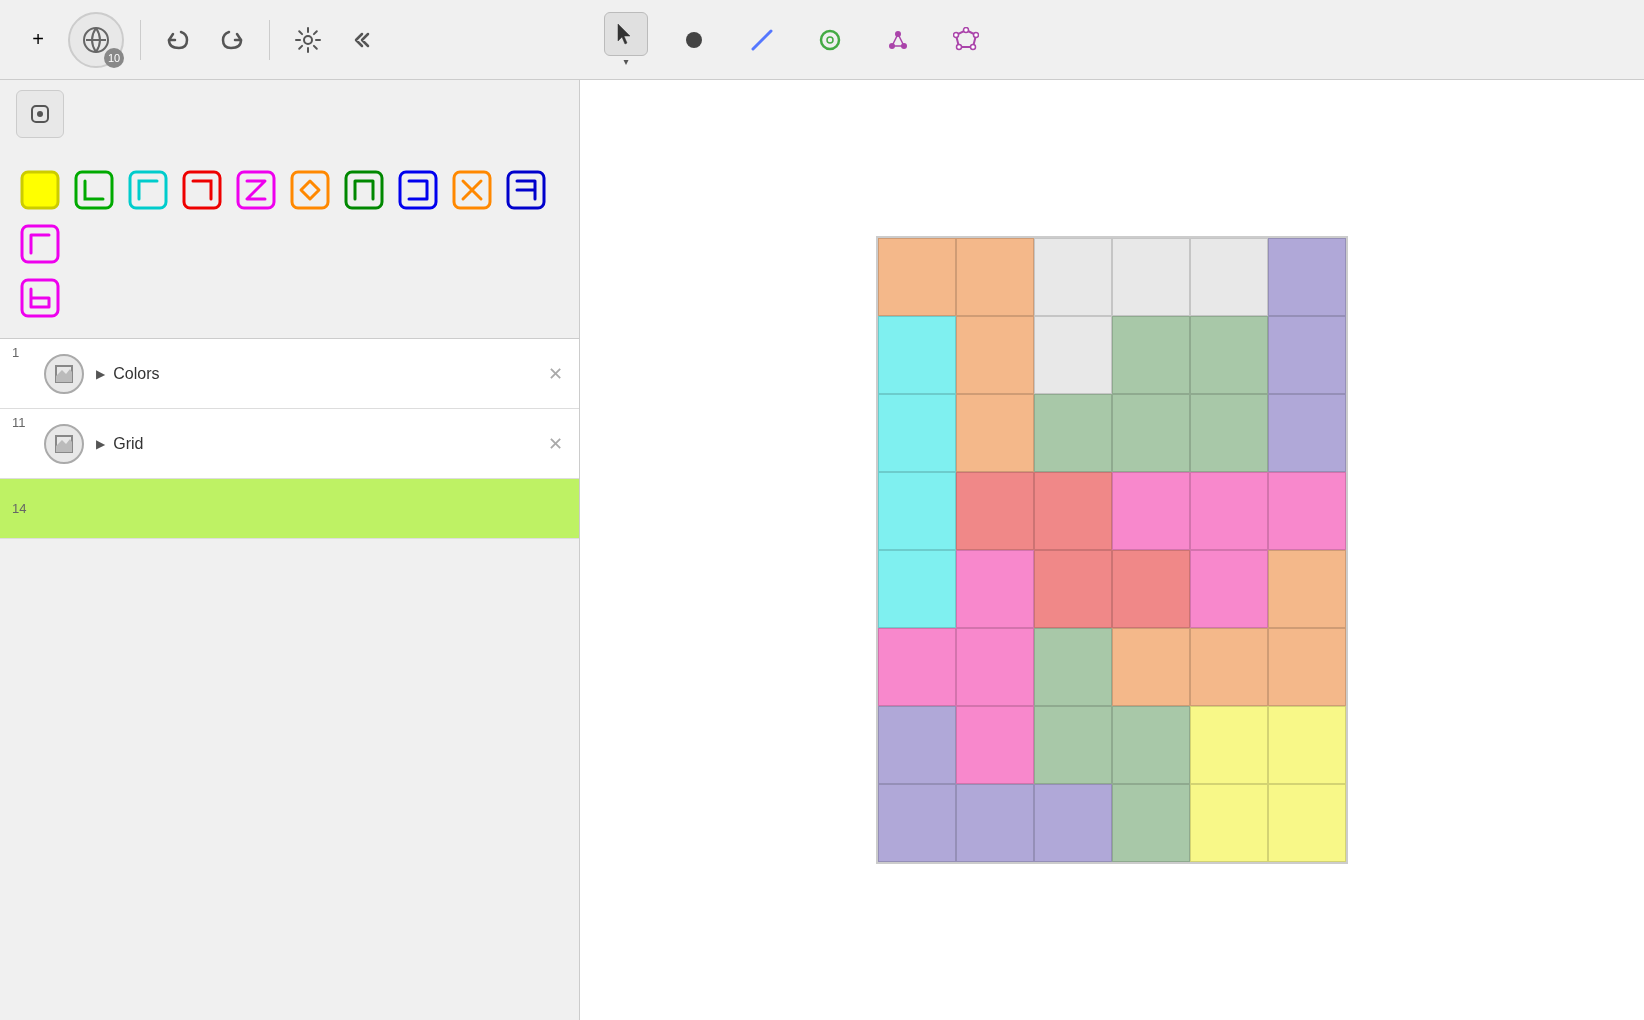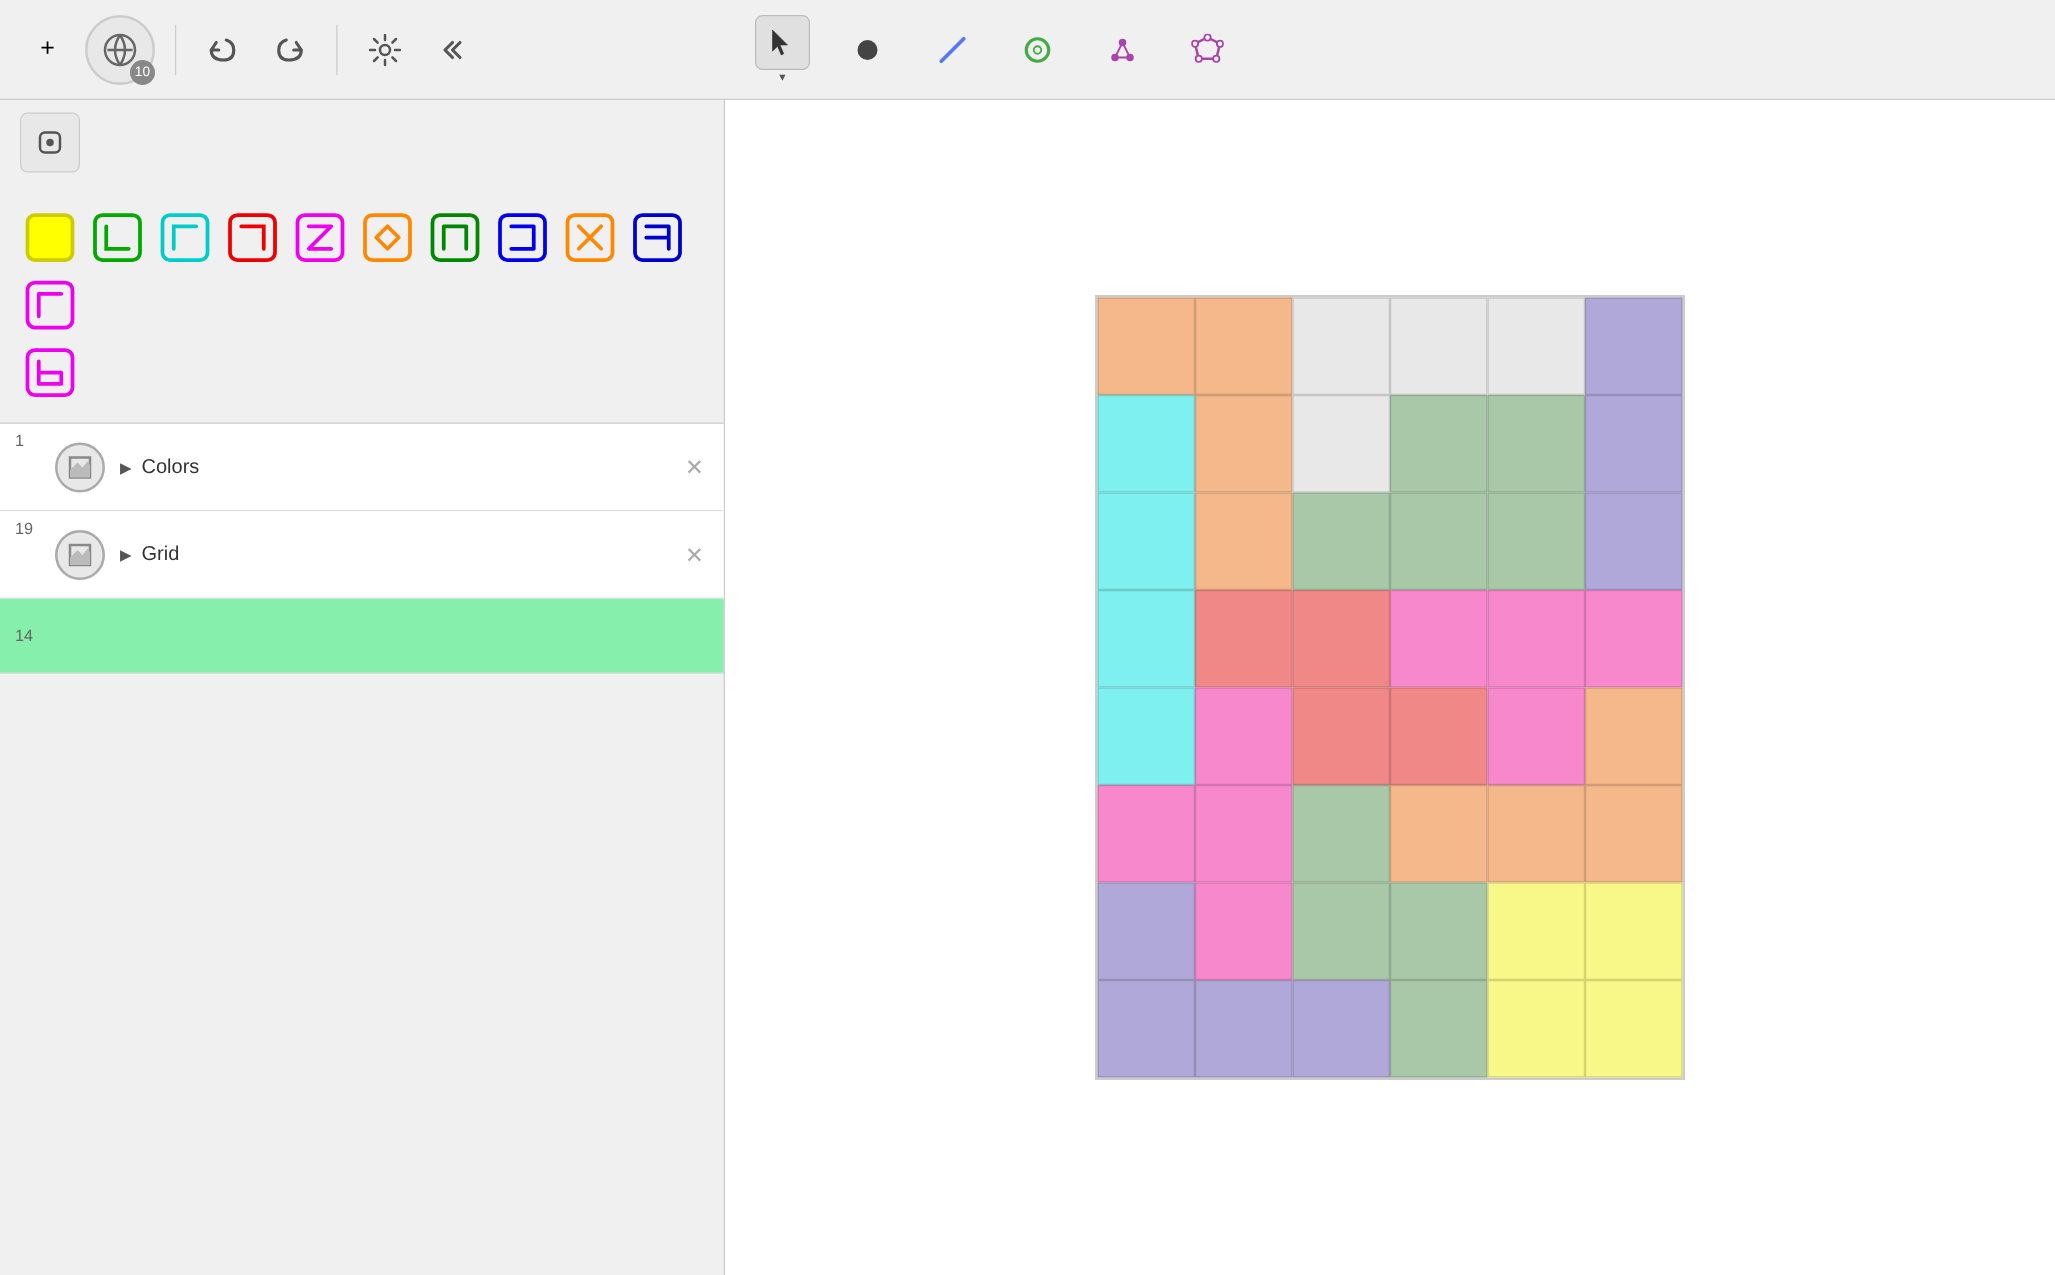--- a/index.html
+++ b/index.html
@@ -181,21 +181,21 @@
       color: #333;
     }
     .layer-close {
       font-size: 18px;
       color: #aaa;
       cursor: pointer;
       padding: 4px;
     }
     .layer-empty {
       height: 60px;
-      background: #86efac;
+      background: #bef264;
       border-bottom: 1px solid #ddd;
       display: flex;
       align-items: center;
       padding-left: 12px;
     }
     .layer-empty-num {
       font-size: 13px;
       color: #666;
     }
 
@@ -433,21 +433,21 @@
           </svg>
         </div>
         <div class="layer-content">
           <span class="layer-triangle">▶</span>
           <span class="layer-name">Colors</span>
         </div>
         <span class="layer-close">✕</span>
       </div>
 
       <div class="layer-item">
-        <span class="layer-number">19</span>
+        <span class="layer-number">11</span>
         <div class="layer-icon-circle">
           <svg width="24" height="24" viewBox="0 0 24 24">
             <path d="M4 4 L20 4 L20 20 L4 20 Z" fill="none" stroke="#888" stroke-width="2"></path>
             <path d="M4 14 L10 8 L14 12 L18 7 L20 10 L20 20 L4 20 Z" fill="#bbb"></path>
           </svg>
         </div>
         <div class="layer-content">
           <span class="layer-triangle">▶</span>
           <span class="layer-name">Grid</span>
         </div>

